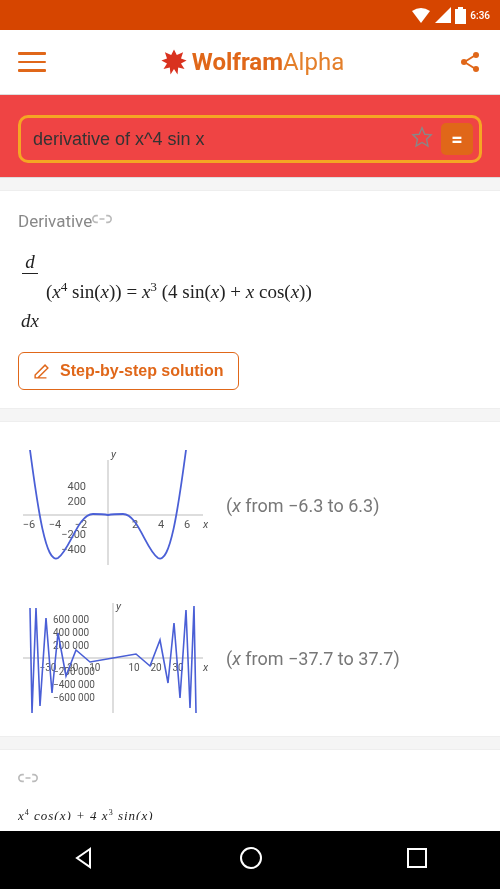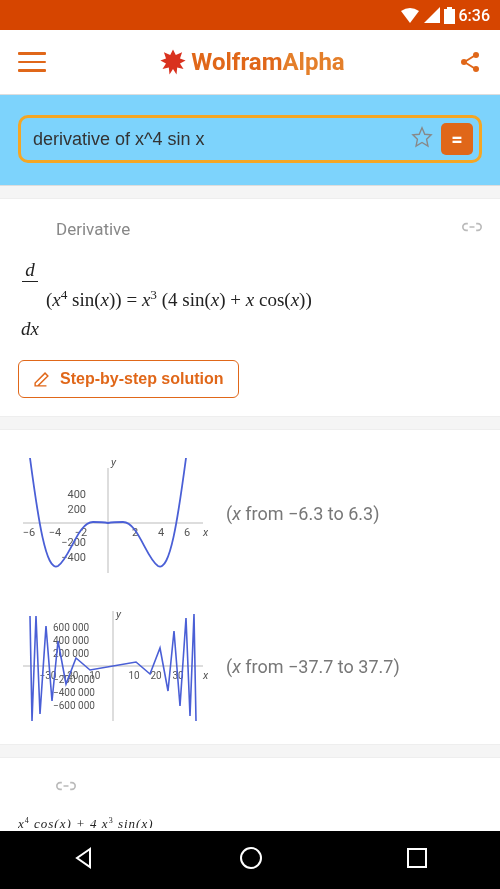--- a/index.html
+++ b/index.html
@@ -1,38 +1,38 @@
 <!DOCTYPE html>
 <html><head>
 <meta charset="utf-8">
 <style>
 * { margin: 0; padding: 0; box-sizing: border-box; }
 body { font-family: -apple-system, BlinkMacSystemFont, "Segoe UI", Roboto, sans-serif; background: #f5f5f5; width: 500px; height: 889px; overflow: hidden; position: relative; }
 
-.status-bar { height: 30px; background: #d64500; display: flex; justify-content: flex-end; align-items: center; padding: 0 10px; color: white; font-size: 16px; gap: 4px; font-weight: 500; }
+.status-bar { height: 30px; background: #d64500; display: flex; justify-content: flex-end; align-items: center; padding: 0 10px; color: white; font-size: 10px; gap: 4px; font-weight: 500; }
 .status-bar svg { fill: white; }
 
 .app-header { height: 65px; background: white; display: flex; align-items: center; padding: 0 18px; border-bottom: 1px solid #ddd; }
 .hamburger { width: 28px; display: flex; flex-direction: column; gap: 6px; }
 .hamburger span { height: 2.5px; background: #e06719; border-radius: 1px; }
 .logo-area { flex: 1; display: flex; justify-content: center; align-items: center; gap: 4px; }
 .logo-text { font-size: 24px; font-weight: 700; }
 .logo-w { color: #e06719; margin-top: 40px; }
-.logo-a { color: #e47f2a; font-weight: 700; }
+.logo-a { color: #e47f2a; font-weight: 400; }
 .share-btn { display: flex; }
 
-.search-wrap { background: #7dd3fc; padding: 20px 18px 22px; border-bottom: 1px solid #ddd; }
+.search-wrap { background: #ef4444; padding: 20px 18px 14px; border-bottom: 1px solid #ddd; }
 .search-box { border: 3px solid #f5a623; border-radius: 10px; height: 48px; display: flex; align-items: center; padding: 0 6px 0 12px; }
 .search-input { flex: 1; border: none; outline: none; font-size: 18px; color: #333; background: transparent; }
 .star { margin: 0 8px; }
 .equals-btn { width: 32px; height: 32px; background: #e06719; border-radius: 5px; display: flex; align-items: center; justify-content: center; }
 .equals-btn span { color: white; font-size: 20px; font-weight: bold; }
 
 .card { background: white; margin-top: 12px; padding: 18px; border-top: 1px solid #eee; border-bottom: 1px solid #eee; }
-.card-header { display: flex; justify-content: space-between; align-items: center; margin-bottom: 18px; margin-left: 38px; }
+.card-header { display: flex; align-items: center; margin-bottom: 18px; }
 .card-title { color: #888; font-size: 17px; font-weight: 400; }
 .link-icon { color: #bbb; }
 
 .math-expr { font-family: Georgia, 'Times New Roman', serif; font-size: 19px; color: #222; display: flex; align-items: center; gap: 2px; margin-bottom: 20px; flex-wrap: nowrap; }
 .frac { display: inline-flex; flex-direction: column; align-items: center; font-style: italic; margin-right: 2px; }
 .frac-top { border-bottom: 1.2px solid #222; padding: 0 3px; }
 .frac-bot { padding: 0 3px; margin-top: 36px; }
 sup { font-size: 0.7em; vertical-align: super; font-style: normal; }
 .mvar { font-style: italic; }
 

